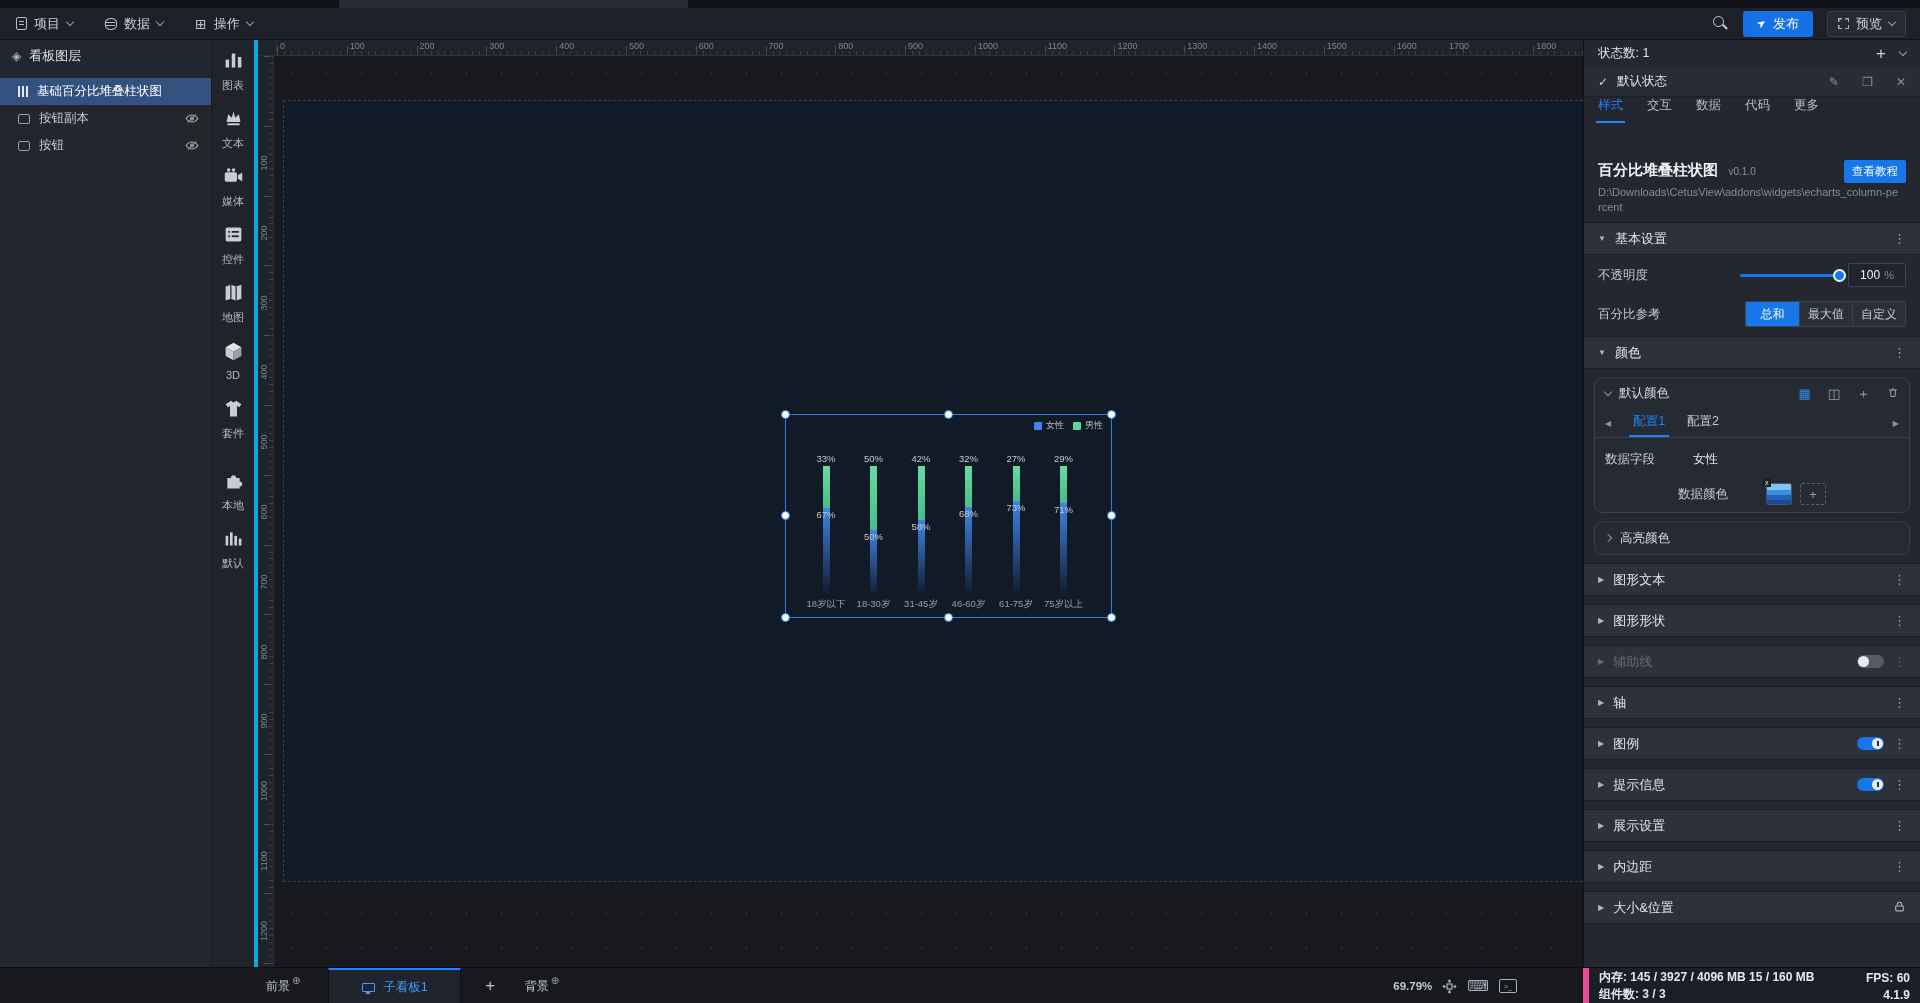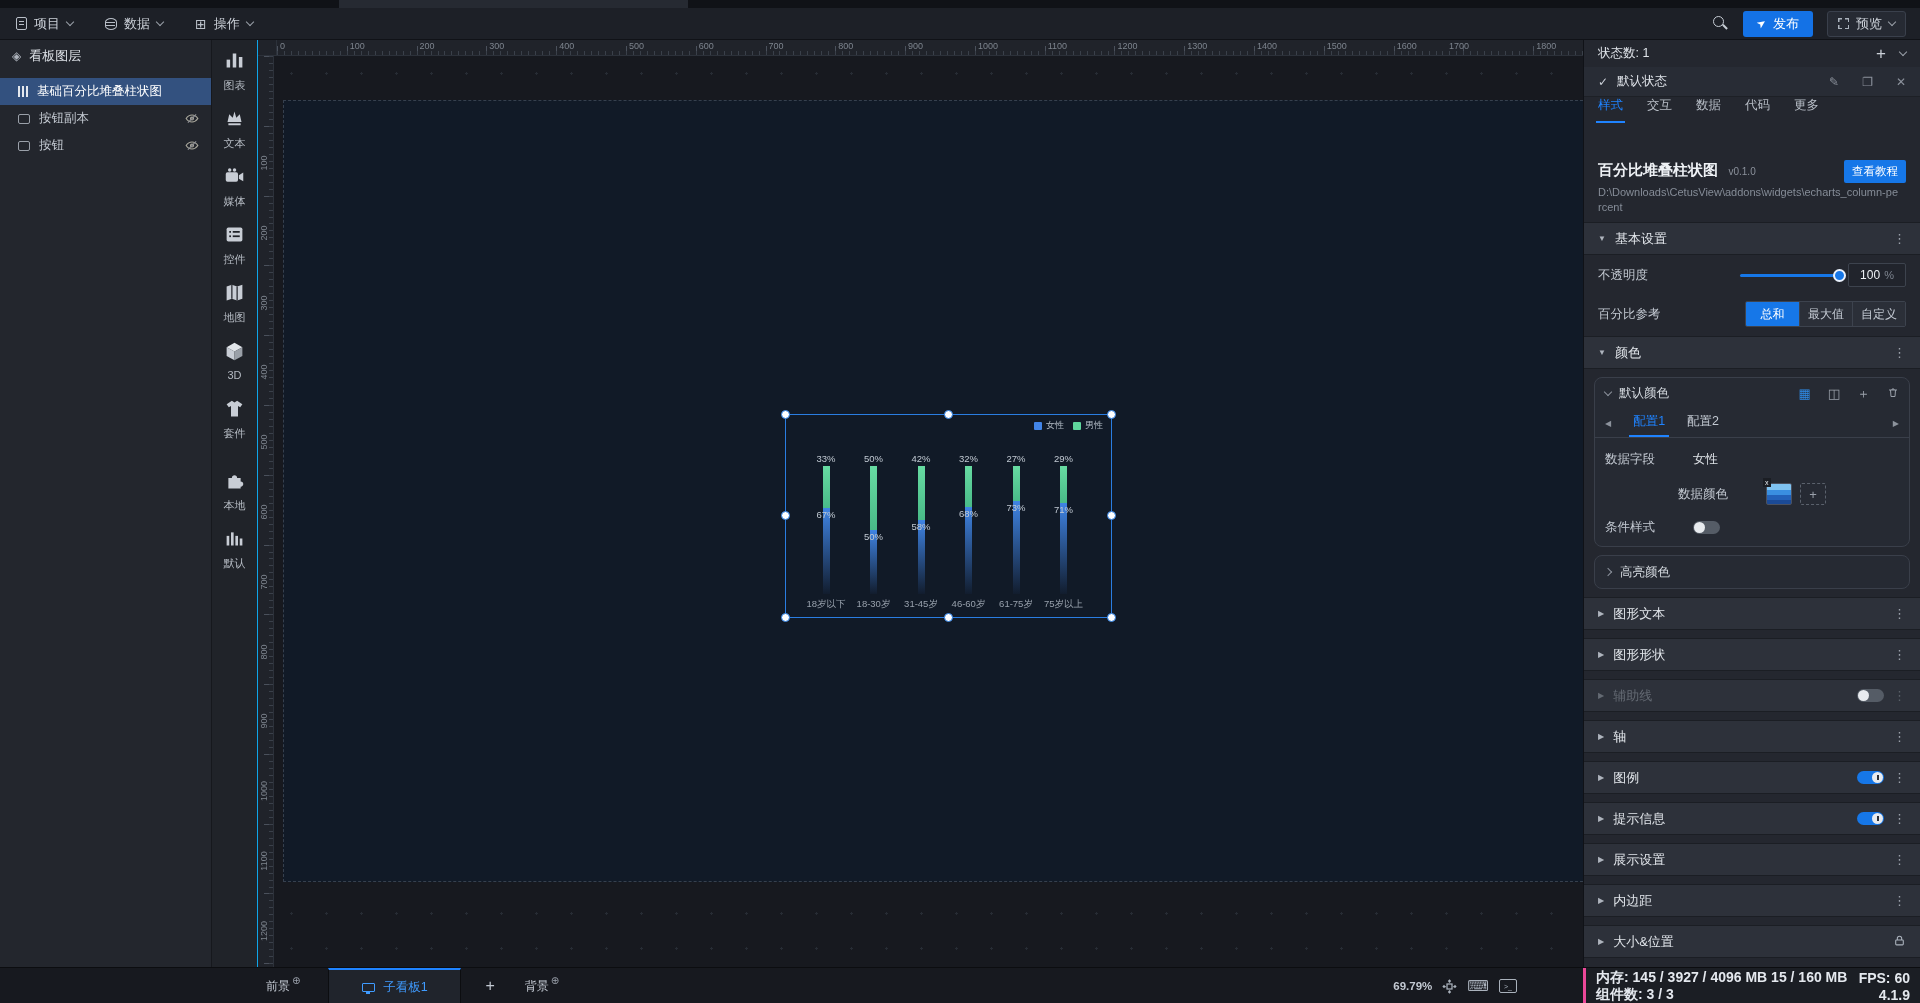--- a/index.html
+++ b/index.html
@@ -40,21 +40,21 @@
   #layers-header{display:flex;align-items:center;gap:8px;height:32px;padding:0 12px;font-size:13px;color:#dde1e7;}
   .layers-icon{color:#aeb4bd;font-size:12px;}
   .layer-row{height:27px;display:flex;align-items:center;gap:9px;padding:0 12px 0 18px;font-size:12.5px;color:#c4cad2;}
   .layer-row.selected{background:#33517f;color:#fff;}
   .bars3{width:2px;height:11px;background:#e4e8ee;box-shadow:4px 0 #e4e8ee,8px 0 #e4e8ee;margin-right:8px;}
   .btn-ic{width:12px;height:10px;border:1.3px solid #9aa0a9;border-radius:2px;flex:none;}
   .layer-spacer{flex:1;}
   .eye-wrap{display:flex;align-items:center;}
 
   
-  #strip{position:absolute;left:212px;top:40px;width:46px;height:927px;background:#202329;border-right:1px solid #0ea5e9;display:flex;flex-direction:column;align-items:center;padding-top:2px;}
+  #strip{position:absolute;left:212px;top:40px;width:46px;height:927px;background:#202329;border-right:4px solid #0ea5e9;display:flex;flex-direction:column;align-items:center;padding-top:2px;}
   .strip-item{height:58px;display:flex;flex-direction:column;align-items:center;justify-content:center;gap:3px;width:100%;}
   .strip-item span.lbl{font-size:11px;color:#b4bac2;}
   .strip-gap{height:14px;}
 
   
   #canvas{position:absolute;left:258px;top:40px;width:1325px;height:927px;background:#17191f;overflow:hidden;}
   #ruler-corner{position:absolute;left:0;top:0;width:19px;height:16px;background:#20232a;border-right:1px solid #2c313a;border-bottom:1px solid #2c313a;}
   #hruler{position:absolute;left:19px;top:0;width:1306px;height:16px;background:#20232a;border-bottom:1px solid #2c313a;
     background-image:repeating-linear-gradient(90deg,#3a404a 0 1px,transparent 1px 6.979px),repeating-linear-gradient(90deg,#4a505b 0 1px,transparent 1px 69.79px);
     background-size:100% 4px,100% 9px;background-position:left bottom,left bottom;background-repeat:repeat-x;}
@@ -154,21 +154,21 @@
   #fg-label{margin-left:8px;}
   #subboard-tab{width:133px;height:36px;margin-left:28px;background:#20242c;border-top:2px solid #1f83ff;border-left:1px solid #0c0d10;border-right:1px solid #0c0d10;display:flex;align-items:center;justify-content:center;gap:8px;font-size:12.5px;color:#3f9bff;}
   .monitor-icon{width:13px;height:9px;border:1.4px solid #3f9bff;border-radius:1px;position:relative;}
   .monitor-icon::after{content:"";position:absolute;left:3px;bottom:-3px;width:4px;height:1.6px;background:#3f9bff;}
   #tab-add{margin-left:24px;font-size:16px;color:#c3c9d2;}
   #bg-label{margin-left:30px;}
   #bb-zoom{position:absolute;right:403px;top:0;height:36px;display:flex;align-items:center;gap:10px;}
   #zoom-pct{font-size:11.5px;color:#c3c9d2;font-weight:bold;}
   .bb-ic{color:#aab2bc;display:flex;align-items:center;}
   .term-box{width:18px;height:14px;border:1.2px solid #aab2bc;border-radius:2px;font-size:7px;color:#aab2bc;display:flex;align-items:center;justify-content:center;letter-spacing:0;}
-  #bb-status{position:absolute;left:1583px;top:0;width:337px;height:36px;background:#1b1e24;border-left:3px solid #ec4899;padding:1px 10px 0;font-size:14px;font-weight:bold;color:#e4e8ee;}
+  #bb-status{position:absolute;left:1583px;top:0;width:337px;height:36px;background:#1b1e24;border-left:6px solid #ec4899;padding:1px 10px 0;font-size:12px;font-weight:bold;color:#e4e8ee;}
   .status-line{display:flex;justify-content:space-between;height:17px;align-items:center;}
 </style>
 </head>
 <body>
 
 <div id="titlestrip">
   <div class="tabseg"></div>
 </div>
 <div id="topbar">
   <div class="menu-item">
@@ -487,26 +487,20 @@
       <span class="fname">数据字段</span>
       <span class="fval">女性</span>
     </div>
     <div class="field-row" style="height:36px;justify-content:center;">
       <span class="fname">数据颜色</span>
       <span class="swatch">
           <span class="xbadge">x</span>
         </span>
       <span class="add-dashed">+</span>
     </div>
-    <div class="field-row" style="padding-bottom:4px;">
-      <span class="fname">条件样式</span>
-      <span class="toggle">
-          <span class="tknob"></span>
-        </span>
-    </div>
   </div>
   <div class="box" id="highlight-box">
     <span class="chev-right"></span>
     <span>高亮颜色</span>
   </div>
   <div id="sections">
       <div class="sec-row">
         <span class="caret">▶</span>
         <span class="slabel">图形文本</span>
         <span class="sspacer"></span>

